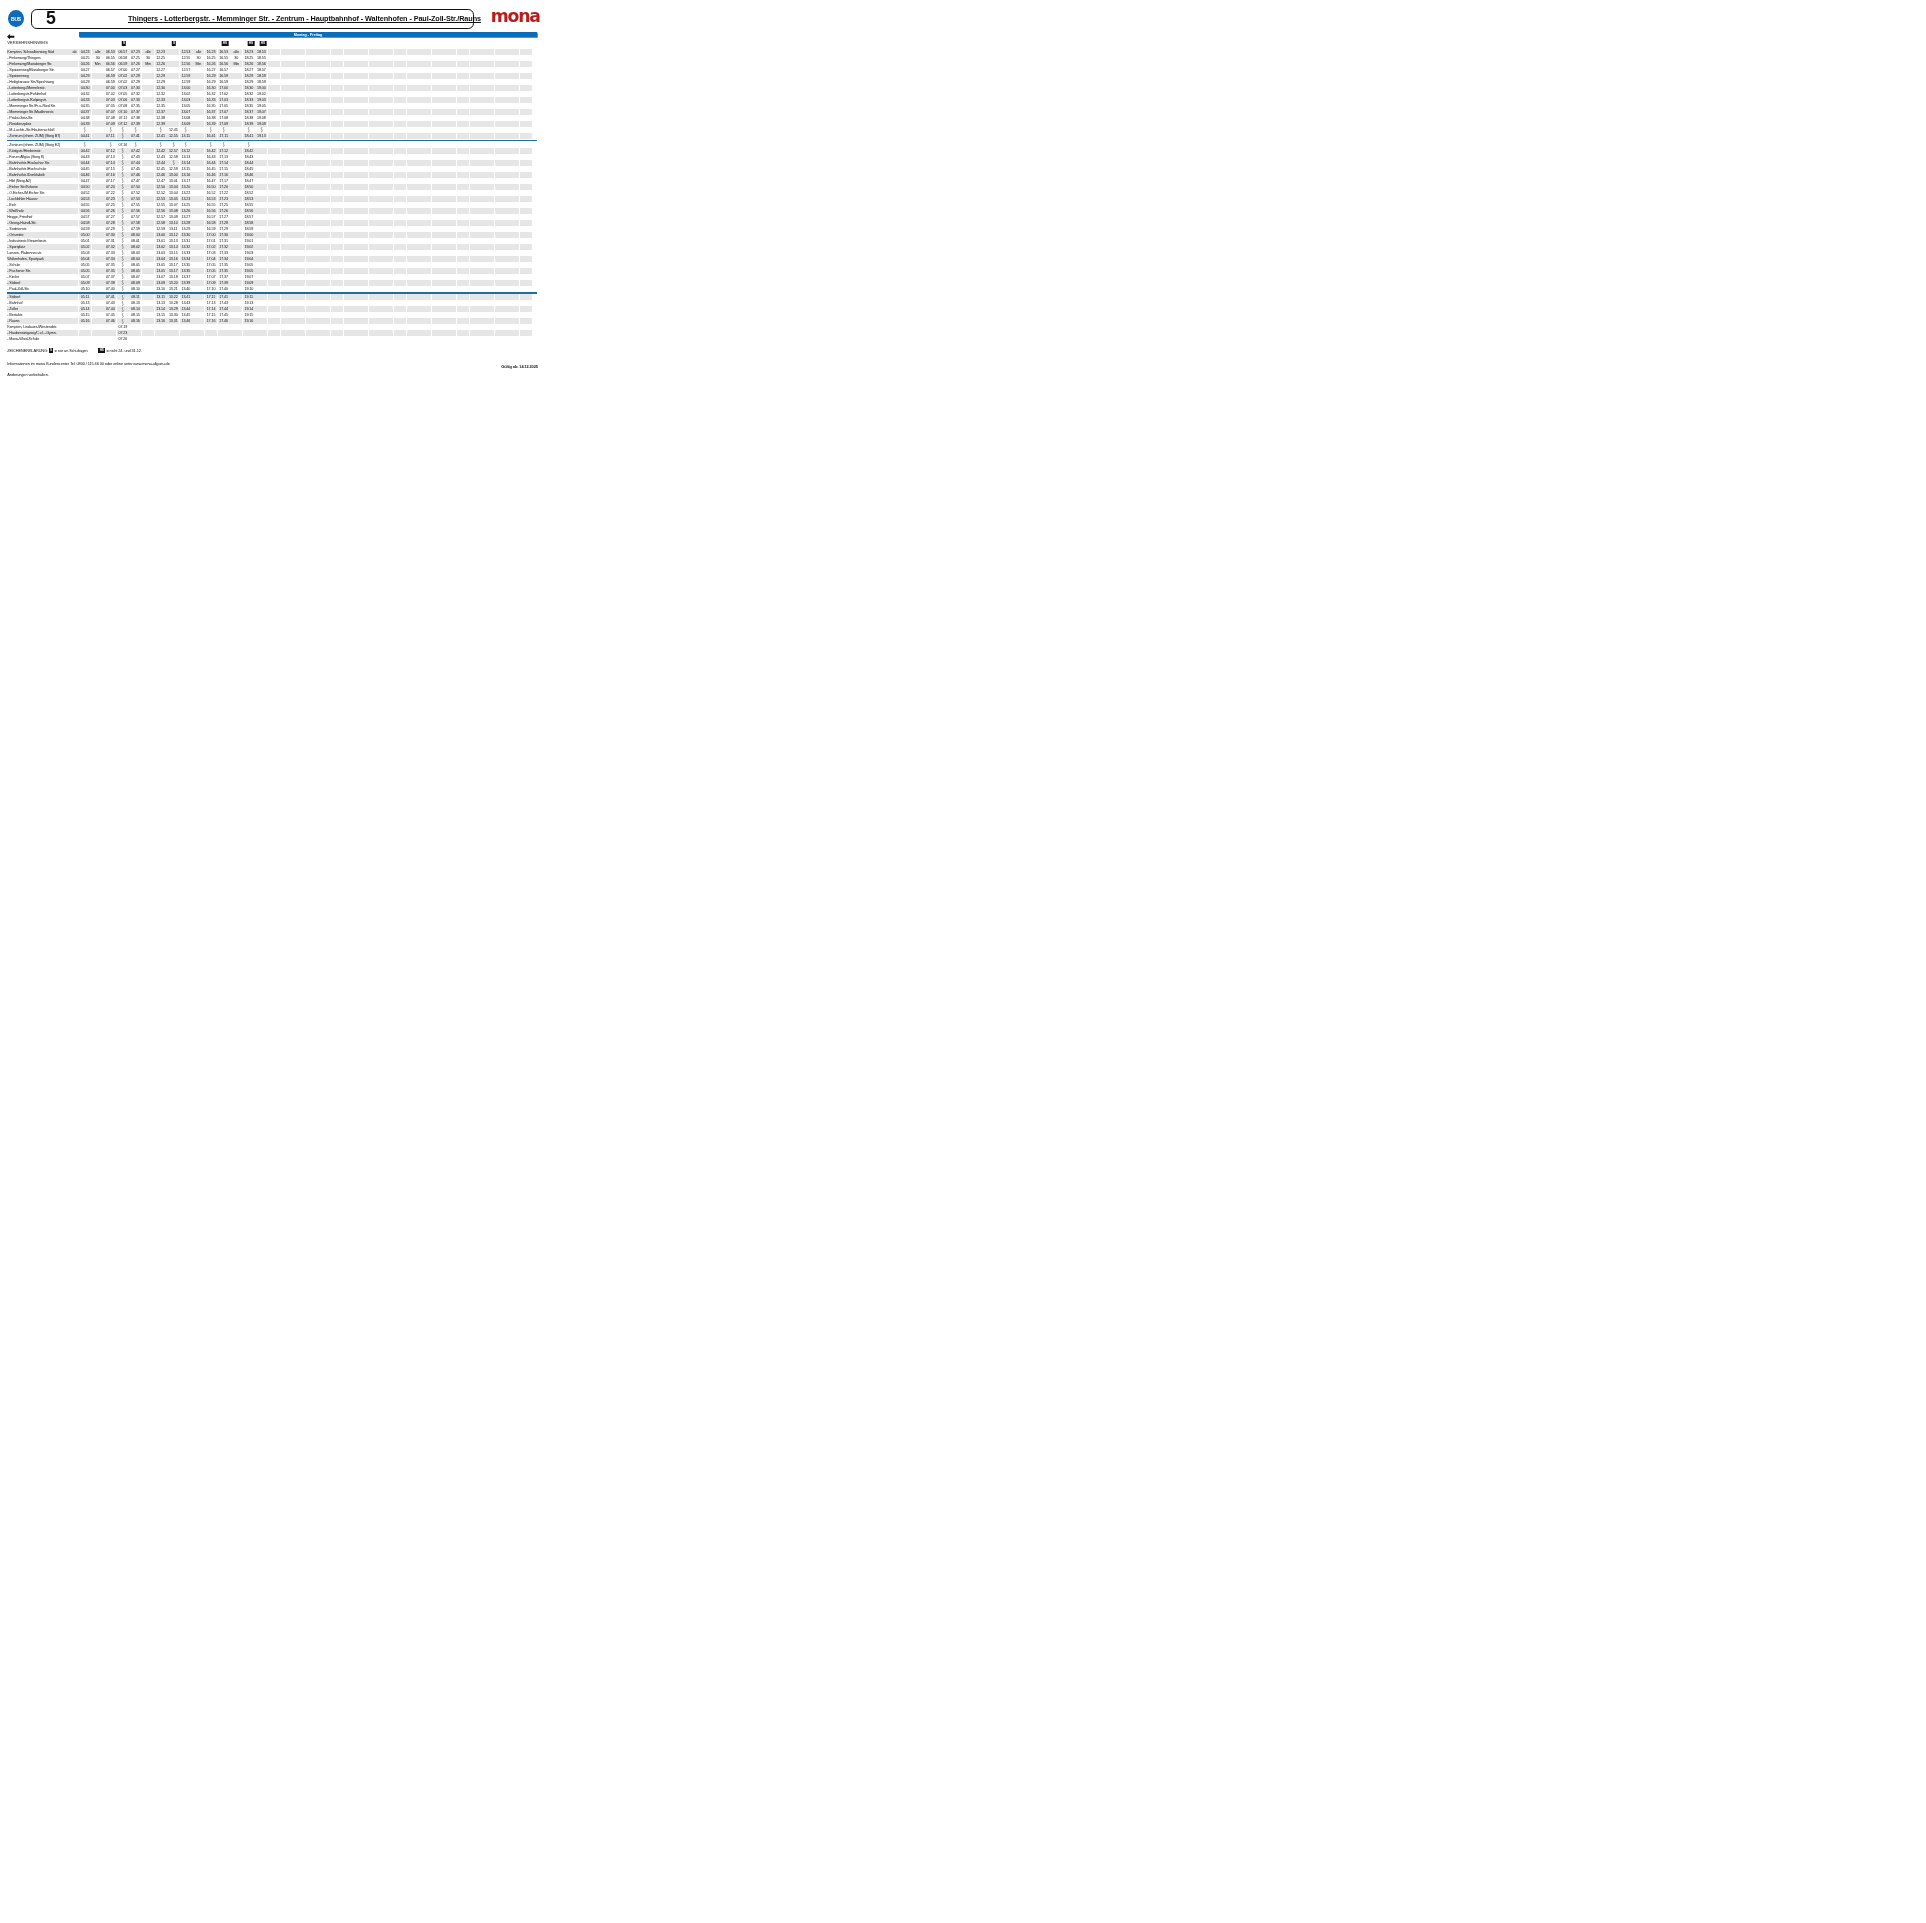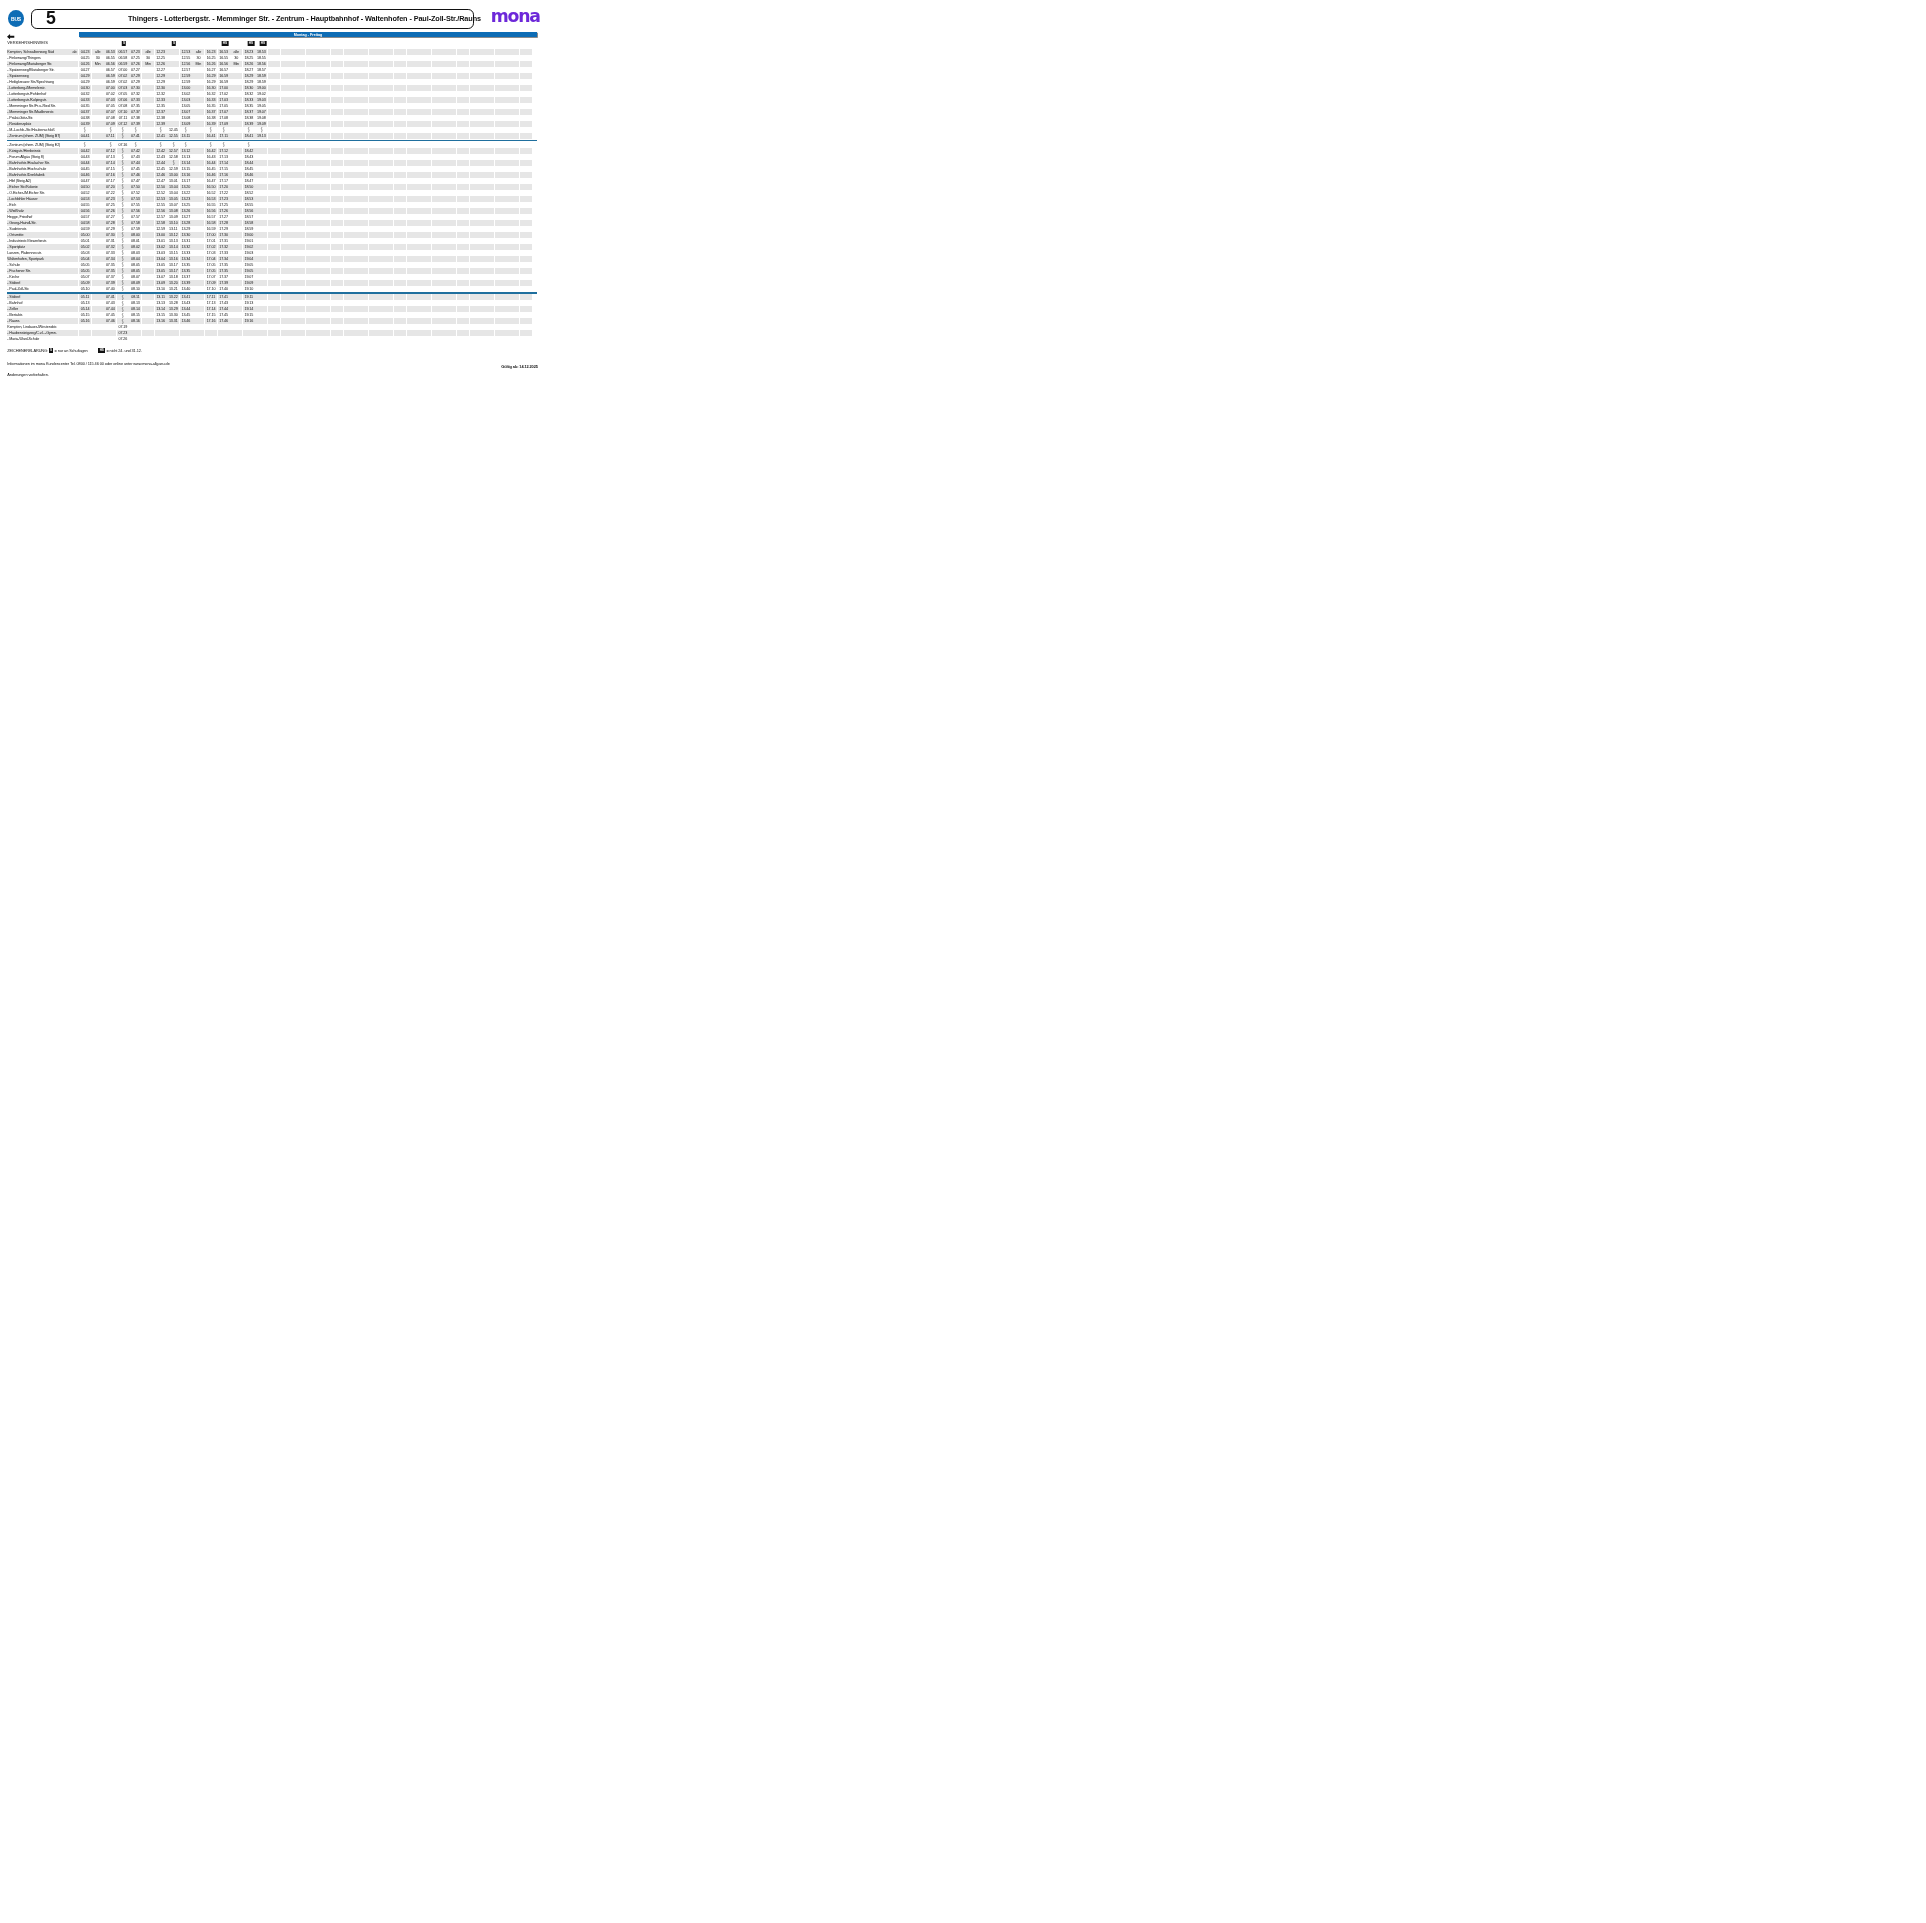--- a/index.html
+++ b/index.html
@@ -17,24 +17,24 @@
   .route-box {
     position:absolute; left:31px; top:8.5px; width:441px; height:18.5px;
     border:1.2px solid #111; border-radius:5.8px; background:#fff;
   }
   .line-no {
     position:absolute; left:14px; top:-1.5px; font-size:17.7px; font-weight:bold;
     letter-spacing:-0.4px;
   }
   .route-title {
     position:absolute; left:96px; right:21px; top:4.2px; text-align:right;
-    font-size:7.3px; font-weight:bold; letter-spacing:-0.1px; white-space:nowrap;
+    font-size:7.3px; font-weight:bold; letter-spacing:-0.1px; white-space:nowrap;text-decoration:underline;
   }
   .mona-logo {
-    position:absolute; right:4.2px; top:6.2px; color:#6d28d9;
+    position:absolute; right:4.2px; top:6.2px; color:#b91c1c;
     font-size:17.3px; font-weight:bold; letter-spacing:-1.2px;
     font-family:"DejaVu Sans", sans-serif;
   }
   .arrow-left { position:absolute; left:7.3px; top:33px; }
   
   .day-bar {
     position:absolute; left:79px; top:32px; width:458px; height:5.4px;
     background:#0d6cb5; box-shadow:0.8px 0.8px 0 #6f6f6f;
     display:flex; align-items:center; justify-content:center;
   }

